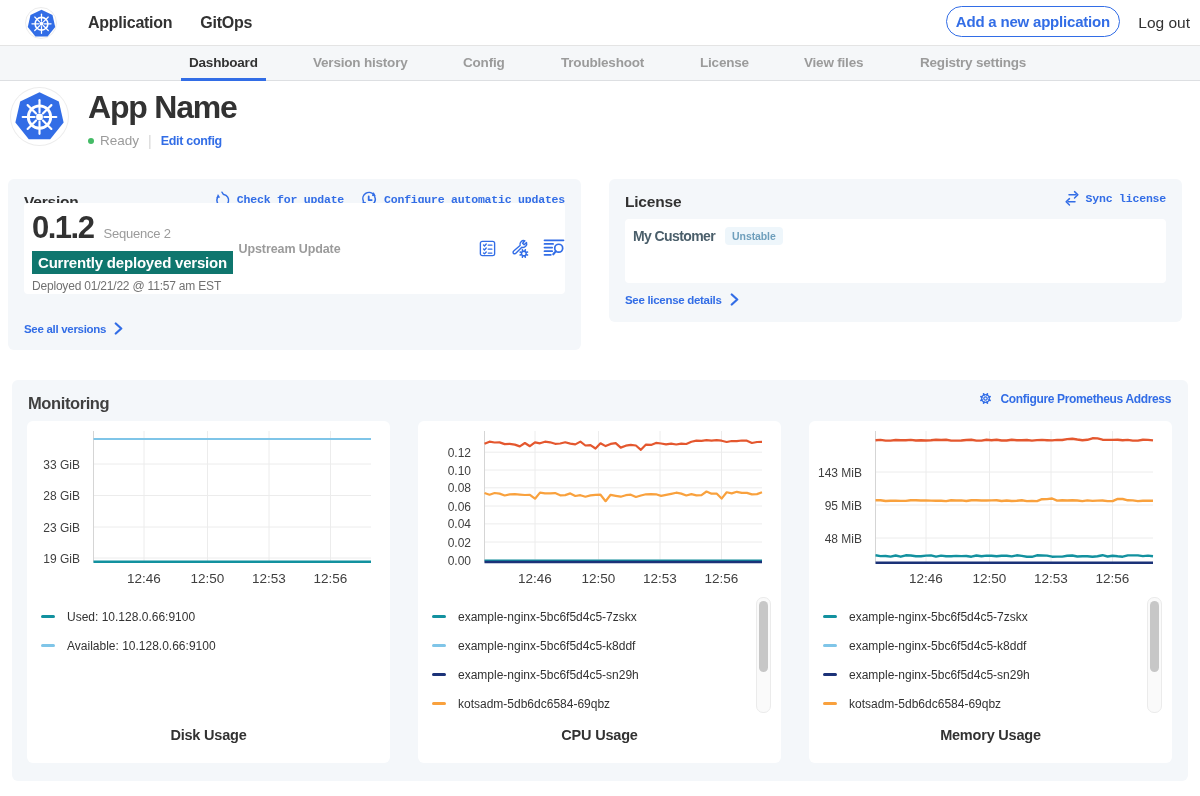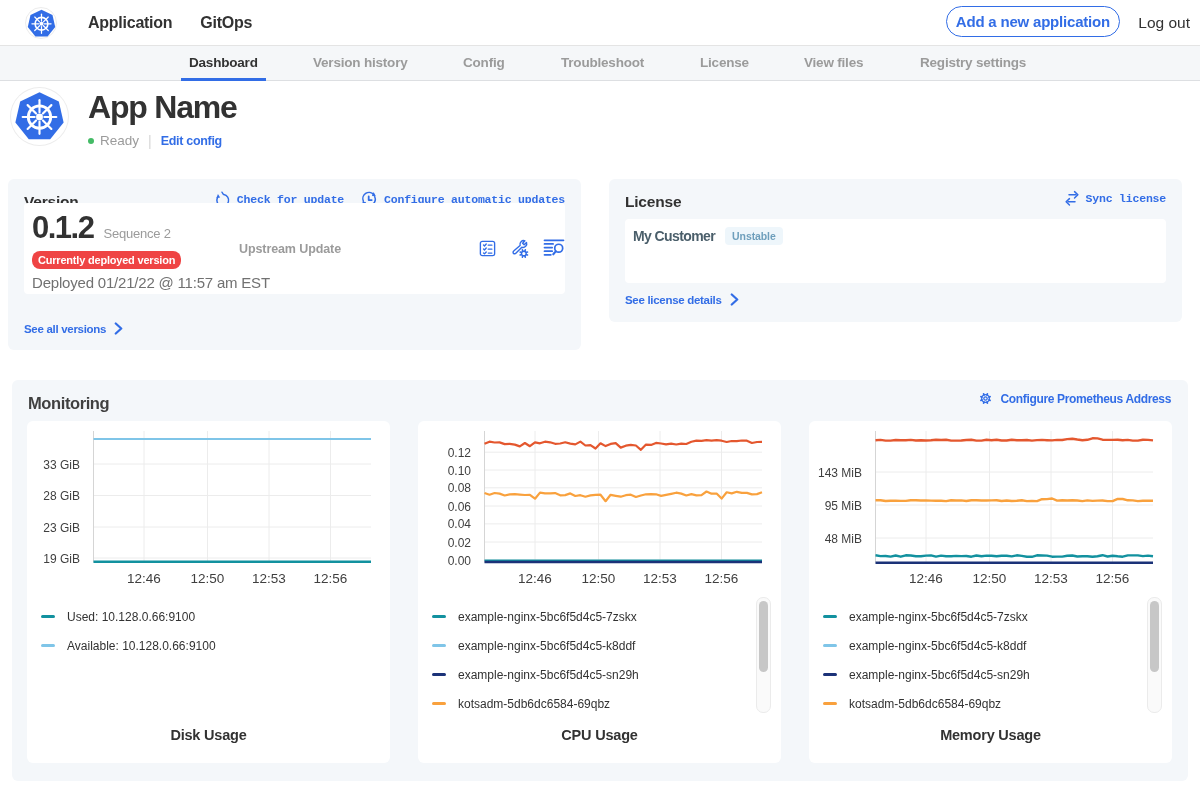--- a/index.html
+++ b/index.html
@@ -30,22 +30,22 @@
 .headlinks { position:absolute; right:16px; top:11px; display:flex; align-items:center; font-size:11.5px; letter-spacing:-0.2px; font-weight:700; color:#326de6;font-family:Liberation Mono, monospace; }
 .innercard { position:absolute; left:16px; right:16px; background:#fff; border-radius:4px; }
 .vinner { top:24px; height:91px; }
 .linner { top:40px; height:64px; }
 .seelink { position:absolute; left:16px; font-size:11.5px; font-weight:700; color:#326de6; display:flex; align-items:center; letter-spacing:-0.3px; }
 .vrow { display:flex; align-items:center; height:100%; }
 .vleft { padding:10px 0 0 8px; width:215px; align-self:flex-start; }
 .vnumrow { display:flex; align-items:baseline; height:26px; margin-top:1px; }
 .vnum { font-size:31px; font-weight:700; color:#323232; letter-spacing:-1.5px; line-height:27px; }
 .vseq { font-size:13px; letter-spacing:-0.2px; color:#9b9b9b; margin-left:10px; font-weight:400; }
-.vbadge { display:inline-block; margin-top:11px; background:#ef4444; color:#fff; font-size:11px; letter-spacing:-0.2px; font-weight:700; padding:3px 6px; border-radius:8px; }
-.vdeployed { margin-top:5px; font-size:15px; letter-spacing:-0.2px; color:#717171; font-weight:400; white-space:nowrap; }
+.vbadge { display:inline-block; margin-top:11px; background:#0f766e; color:#fff; font-size:15px; letter-spacing:-0.2px; font-weight:700; padding:3px 6px; border-radius:0; }
+.vdeployed { margin-top:5px; font-size:12px; letter-spacing:-0.2px; color:#717171; font-weight:400; white-space:nowrap; }
 .vmid { width:240px; font-size:12.5px; font-weight:700; color:#9b9b9b; letter-spacing:-0.1px; }
 .vicons { display:flex; align-items:center; }
 .vicons svg { display:block; }
 .mycust { font-size:14px; font-weight:700; color:#4a5e6a; letter-spacing:-0.6px; }
 .unstable { background:#eef6fb; color:#6e9fbc; font-size:10.5px; font-weight:700; padding:3px 7px; border-radius:4px; margin-left:10px; letter-spacing:-0.1px; }
 .trialbadge { display:inline-flex; align-items:center; background:#dcebf9; color:#3b8fc6; font-size:11px; letter-spacing:-0.3px; font-weight:700; padding:2px 7px 2px 6px; border-radius:4px; }
 .noexpire { color:#9b9b9b; font-size:12px; font-weight:400; margin-left:10px; }
 .moncard { margin:30px 12px 0 12px; background:#f4f7fa; border-radius:6px; height:401px; position:relative; }
 .monhead { position:absolute; left:16px; top:14px; font-size:16.5px; font-weight:700; color:#404040; letter-spacing:-0.4px; }
 .monlink { position:absolute; right:17px; top:10px; display:flex; align-items:center; font-size:12px; font-weight:700; color:#326de6; letter-spacing:-0.35px; }

